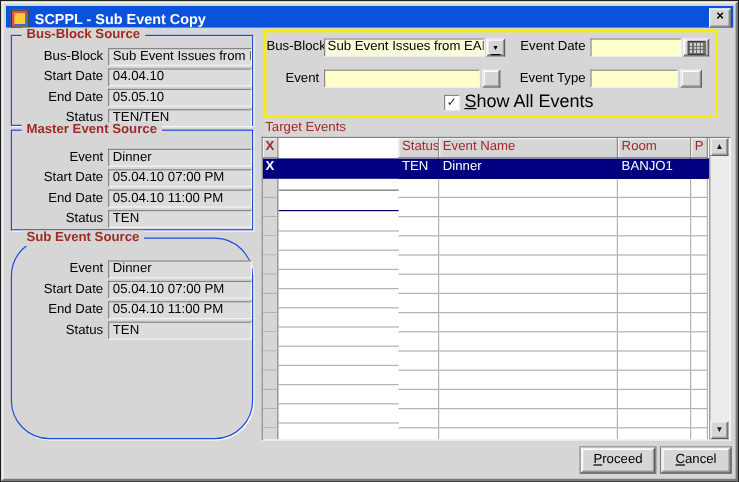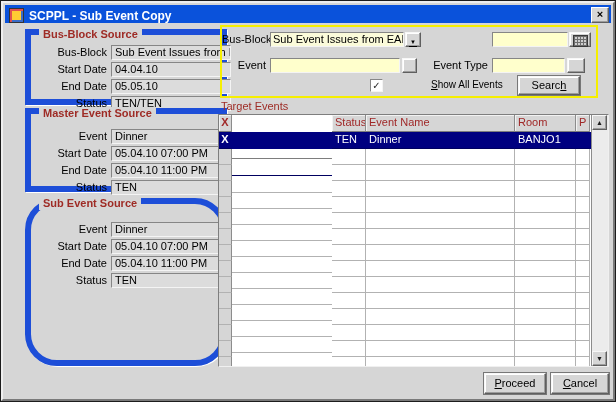--- a/index.html
+++ b/index.html
@@ -8,39 +8,39 @@
   .frame{position:absolute;inset:0;border:2px solid;border-color:#efefef #7a7a7a #7a7a7a #efefef;pointer-events:none;}
   
   .titlebar{position:absolute;left:4px;top:4px;right:4px;height:18px;background:#0a52db;display:flex;align-items:flex-end;padding:0 2px;box-sizing:border-box;}
   .app-icon{width:13px;height:13px;margin-left:2px;background:#ffcc33;border:1px solid #333;box-shadow:inset 2px 2px 0 #e05050,inset -2px -2px 0 #3a6cc8;}
   .title-text{color:#fff;font-weight:bold;font-size:12px;margin-left:5px;white-space:nowrap;}
   .close-btn{margin-left:auto;width:16px;height:14px;background:#d6d6d6;border:1px solid;border-color:#fff #5f5f5f #5f5f5f #fff;box-shadow:inset -1px -1px 0 #9c9c9c;text-align:center;font-size:11px;line-height:12px;font-weight:bold;color:#000;cursor:default;}
   
   .sunken{border:1px solid;border-color:#868686 #f4f4f4 #f4f4f4 #868686;}
   .raised{background:#d6d6d6;border:1px solid;border-color:#f7f7f7 #5f5f5f #5f5f5f #f7f7f7;box-shadow:inset -1px -1px 0 #9c9c9c,inset 1px 1px 0 #ffffff;}
   
-  .group{position:absolute;left:24px;width:202px;border:6px solid #1d4ed8;box-shadow:1px 1px 0 #fff;box-sizing:border-box;}
+  .group{position:absolute;left:8px;width:202px;border:1px solid #1d4ed8;box-shadow:1px 1px 0 #fff;box-sizing:border-box;}
   .g1{top:28px;height:76px;}
   .g2{top:107px;height:84px;}
   .g3{top:197px;height:168px;border-radius:32px;}
   .group-title{position:absolute;top:-7px;left:8px;background:#d6d6d6;padding:0 4px;color:#9e2b25;font-weight:bold;font-size:11px;line-height:13px;white-space:nowrap;}
   .frow{position:absolute;left:0;width:100%;height:15px;}
   .flabel{position:absolute;left:2px;width:74px;text-align:right;font-size:11px;line-height:15px;color:#000;white-space:nowrap;}
   .ffield{position:absolute;left:80px;width:120px;height:15px;background:#dcdcdc;font-size:11px;line-height:13px;padding:0 3px;white-space:nowrap;overflow:hidden;box-sizing:border-box;}
   
   .search-panel{position:absolute;left:219px;top:24px;width:378px;height:73px;border:2px solid #f6ef00;box-sizing:border-box;}
   .sp-label{position:absolute;font-size:11px;line-height:15px;text-align:right;color:#000;white-space:nowrap;}
   .sp-field{position:absolute;height:15px;box-sizing:border-box;font-size:11px;line-height:13px;padding:0 2px;background:#ffffcc;}
   input.sp-field{outline:none;}
   .combo{background:#fbfbda;white-space:nowrap;overflow:hidden;cursor:default;}
   .mini-btn{position:absolute;box-sizing:border-box;text-align:center;cursor:default;}
   .dd-glyph{display:inline-block;font-size:6px;line-height:8px;color:#000;border-bottom:1px solid #000;padding:0 1px;vertical-align:middle;}
   .cal-icon{display:inline-block;width:13px;height:10px;margin-top:1px;border:1px solid #3a3a3a;background:repeating-linear-gradient(to right,#6e6e6e 0 1px,transparent 1px 3px),repeating-linear-gradient(to bottom,#6e6e6e 0 1px,transparent 1px 3px),#cfcfcf;}
   .checkbox{position:absolute;width:11px;height:11px;background:#fff;border:1px solid;border-color:#868686 #f4f4f4 #f4f4f4 #868686;box-sizing:content-box;text-align:center;font-size:10px;line-height:11px;color:#2a2a2a;cursor:default;}
-  .cb-label{position:absolute;font-size:10px;line-height:15px;color:#000;white-space:nowrap;margin-left:44px;}
+  .cb-label{position:absolute;font-size:15px;line-height:15px;color:#000;white-space:nowrap;}
   .btn{position:absolute;background:#d6d6d6;border:1px solid;border-color:#f7f7f7 #5f5f5f #5f5f5f #f7f7f7;box-shadow:inset -1px -1px 0 #9c9c9c,inset 1px 1px 0 #ffffff,0 0 0 1px #777;text-align:center;font-size:11px;color:#000;box-sizing:border-box;cursor:default;}
   .u{text-decoration:underline;}
   
   .te-label{position:absolute;left:220px;top:99px;color:#9e2b25;font-weight:normal;font-size:11px;}
   .table{position:absolute;left:217px;top:113px;width:391px;height:253px;border:1px solid;border-color:#7e7e7e #f0f0f0 #f0f0f0 #7e7e7e;background:#fff;box-sizing:border-box;}
   .tgrid{position:absolute;left:0;top:0;bottom:0;right:16px;overflow:hidden;}
   .thead{display:flex;height:17px;}
   .hcell{background:#d6d6d6;color:#a02828;font-size:11px;line-height:15px;padding:0 3px;box-sizing:border-box;border-right:1px solid #8c8c8c;border-bottom:1px solid #7d7d7d;box-shadow:inset 1px 1px 0 #f2f2f2;white-space:nowrap;overflow:hidden;}
   .trow{display:flex;height:16px;}
   .trow.selected{height:17px;background:#000080;color:#fff;}
@@ -126,35 +126,35 @@
         <span class="flabel">Status</span>
         <span class="ffield sunken">TEN</span>
       </div>
     </div>
 
   <div class="search-panel">
     <span class="sp-label" style="left:0;top:5px;width:44px;">Bus-Block</span>
     <div class="sp-field sunken combo" style="left:48px;top:5px;width:134px;">Sub Event Issues from EAME</div>
     <div class="mini-btn raised" style="left:183px;top:5px;width:16px;height:15px;"><span class="dd-glyph">▼</span></div>
 
+    <span class="sp-label" style="left:198px;top:5px;width:68px;">Event Date</span>
     <input class="sp-field sunken" style="left: 270px; top: 5px; width: 76px;" value="">
     <div class="mini-btn raised" style="left:347px;top:5px;width:22px;height:15px;"><span class="cal-icon"></span></div>
 
     <span class="sp-label" style="left:0;top:31px;width:44px;">Event</span>
     <input class="sp-field sunken" style="left: 48px; top: 31px; width: 130px;" value="">
     <div class="mini-btn raised" style="left:180px;top:31px;width:15px;height:15px;"></div>
 
     <span class="sp-label" style="left:198px;top:31px;width:68px;">Event Type</span>
     <input class="sp-field sunken" style="left: 270px; top: 31px; width: 73px;" value="">
     <div class="mini-btn raised" style="left:345px;top:31px;width:18px;height:15px;"></div>
 
     <span class="checkbox" style="left:148px;top:52px;"><span>✓</span></span>
     <span class="cb-label" style="left:165px;top:50px;"><span class="u">S</span><span>how All Events</span></span>
 
-    <div class="btn" style="left:296px;top:49px;width:62px;height:19px;line-height:17px;"><span>Searc</span><span class="u">h</span><span></span></div>
   </div>
 
   <span class="te-label">Target Events</span>
 
   <div class="table">
     <div class="tgrid">
       <div class="thead">
         <div class="hcell c-x" style="font-weight:bold;text-align:center;">X</div>
         <div class="hcell c-date">Date</div>
         <div class="hcell c-status">Status</div>

